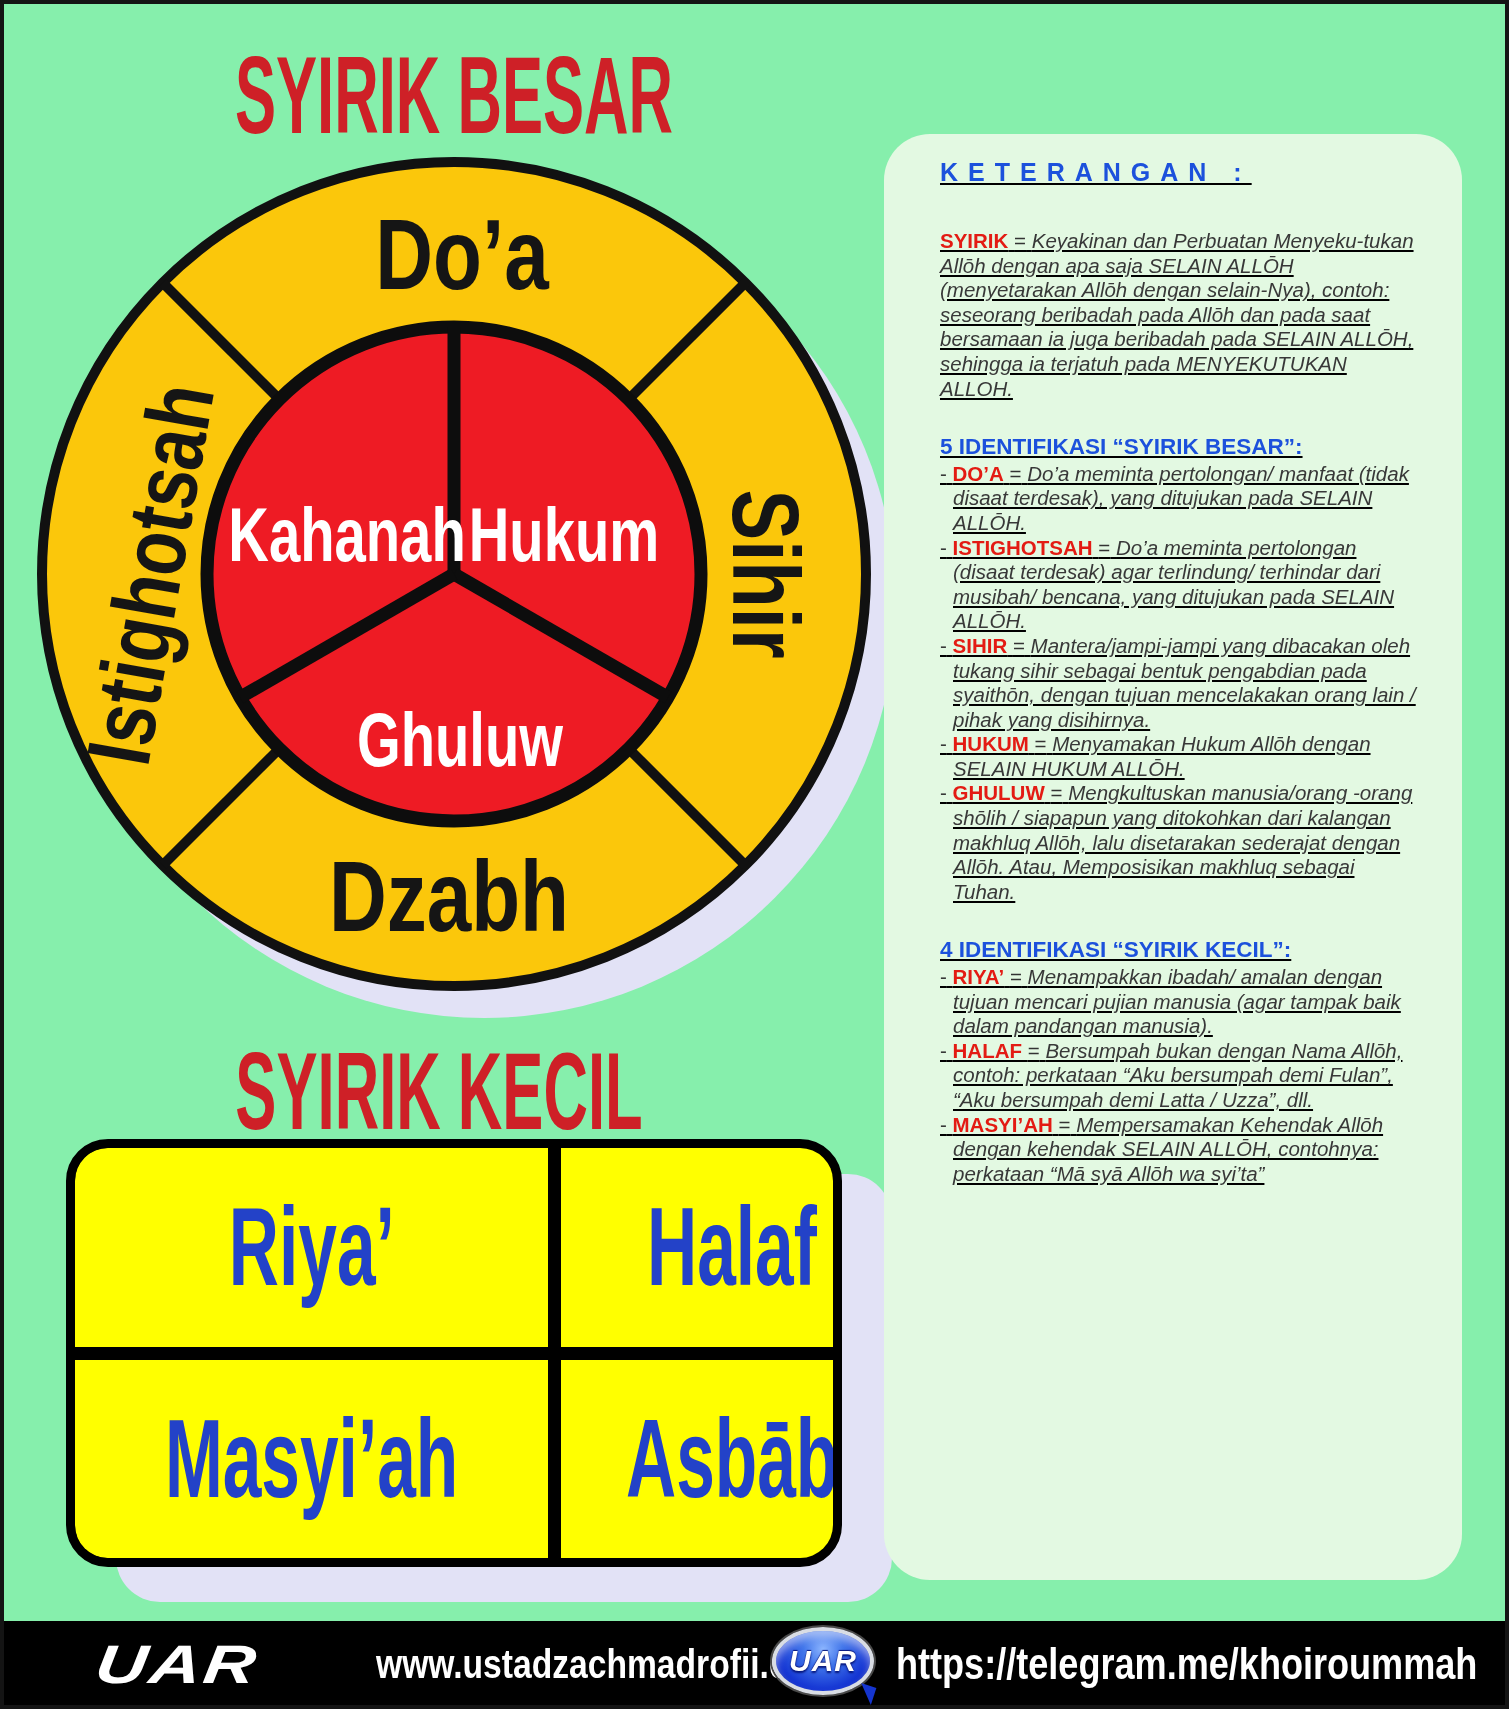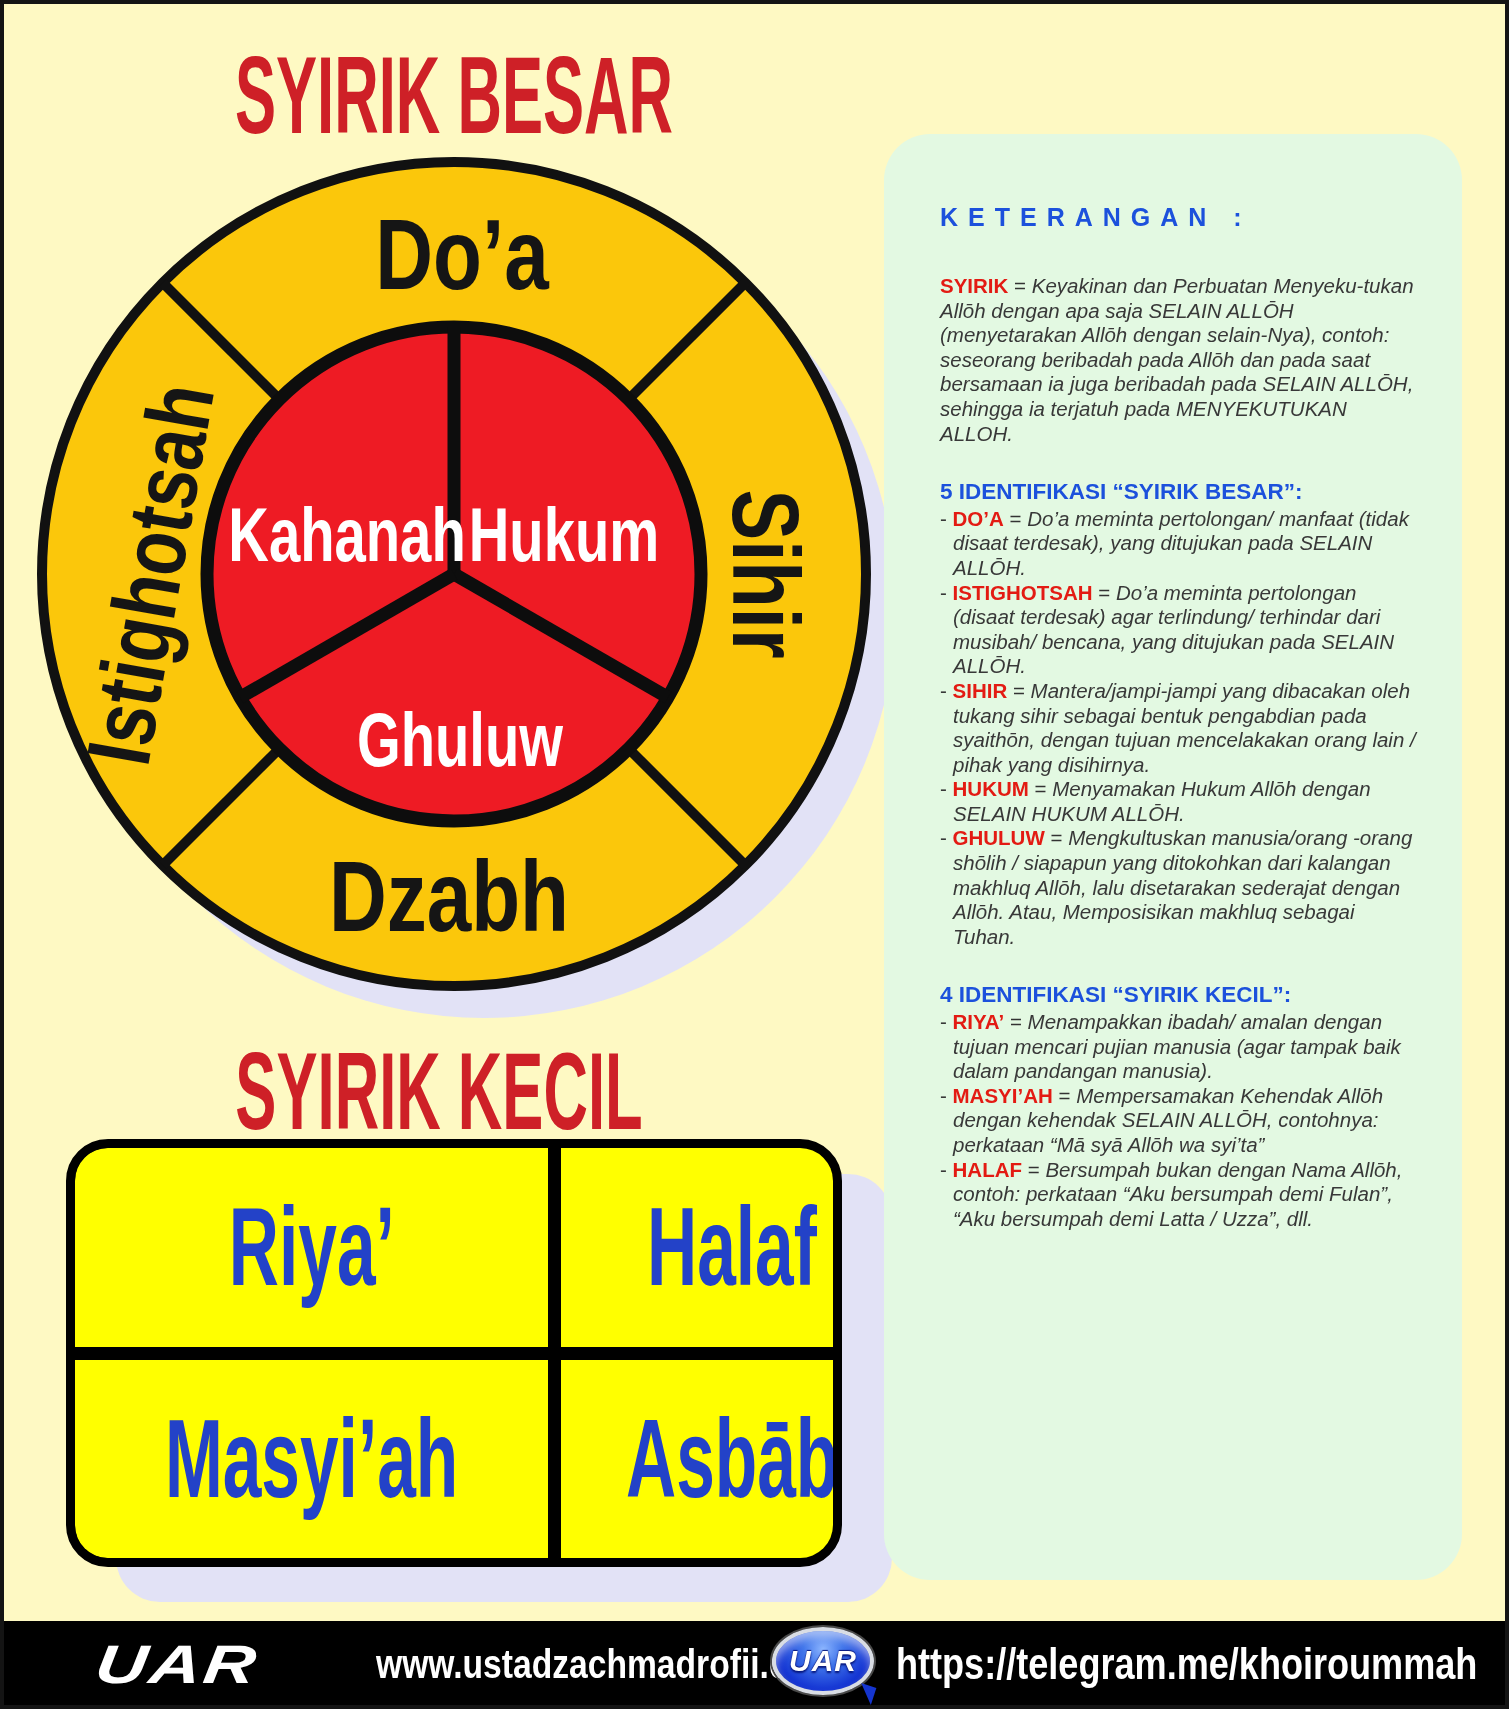--- a/index.html
+++ b/index.html
@@ -1,21 +1,21 @@
 <!DOCTYPE html>
 <html><head>
 <meta charset="utf-8">
 <style>
   * { margin:0; padding:0; box-sizing:border-box; }
   html,body { background:#ffffff; }
   body { font-family:"Liberation Sans", sans-serif; }
 
   .poster{
     position:relative; width:1509px; height:1709px;
-    background:#fef9c3; border:4px solid #141414; overflow:hidden;
+    background:#86efac; border:4px solid #141414; overflow:hidden;
   }
 
   
   .big-title{
     position:absolute; left:0; width:900px; text-align:center;
     font-weight:bold; color:#ce2027; line-height:1;
     transform:scaleX(0.56); transform-origin:50% 50%;
     letter-spacing:0px; white-space:nowrap;
   }
   #title-besar{ top:36px;  font-size:110px; }
@@ -45,21 +45,22 @@
   .kecil-cell:nth-child(4){ border-bottom-right-radius:32px; }
   .kecil-cell span{
     font-size:112px; font-weight:bold; color:#2342c8; line-height:1;
     display:inline-block; transform:scaleX(0.62); white-space:nowrap;
   }
 
   
   .note-panel{
     position:absolute; left:880px; top:130px; width:578px; height:1446px;
     background:#e3f9e2; border-radius:46px;
-    padding:69px 46px 40px 56px;
+    padding:24px 46px 40px 56px;
+    text-decoration:underline;
   }
   .note-heading{
     color:#1c51dc; font-weight:bold; font-size:25px; letter-spacing:10px;
     margin-bottom:42px; white-space:nowrap;
   }
   .note-body{ font-size:20.5px; line-height:24.6px; color:#383838;margin-top:13px; }
   .note-body .term{ color:#e31b13; font-weight:bold; font-style:normal; }
   .note-body .eq{ color:#333; font-style:normal; }
   .note-body .desc{ font-style:italic; }
   .section-heading{
@@ -203,29 +204,29 @@
       <div class="section-heading">4 IDENTIFIKASI “SYIRIK KECIL”:</div>
 
       <div class="note-item">
         <span class="dash">-</span>
         <span class="term">RIYA’</span>
         <span class="eq">=</span>
         <span class="desc">Menampakkan ibadah/ amalan dengan tujuan mencari pujian manusia (agar tampak baik dalam pandangan manusia).</span>
       </div>
       <div class="note-item">
         <span class="dash">-</span>
+        <span class="term">HALAF</span>
+        <span class="eq">=</span>
+        <span class="desc">Bersumpah bukan dengan Nama Allōh, contoh: perkataan “Aku bersumpah demi Fulan”, “Aku bersumpah demi Latta / Uzza”, dll.</span>
+      </div>
+      <div class="note-item">
+        <span class="dash">-</span>
         <span class="term">MASYI’AH</span>
         <span class="eq">=</span>
         <span class="desc">Mempersamakan Kehendak Allōh dengan kehendak SELAIN ALLŌH, contohnya: perkataan “Mā syā Allōh wa syi’ta”</span>
-      </div>
-      <div class="note-item">
-        <span class="dash">-</span>
-        <span class="term">HALAF</span>
-        <span class="eq">=</span>
-        <span class="desc">Bersumpah bukan dengan Nama Allōh, contoh: perkataan “Aku bersumpah demi Fulan”, “Aku bersumpah demi Latta / Uzza”, dll.</span>
       </div>
     </div>
   </div>
 
   <div class="footer-bar">
     <div class="uar-wordmark">UAR</div>
     <div class="footer-url" id="site-url">www.ustadzachmadrofii.com</div>
     <div class="uar-badge">
       <span>UAR</span>
     </div>

